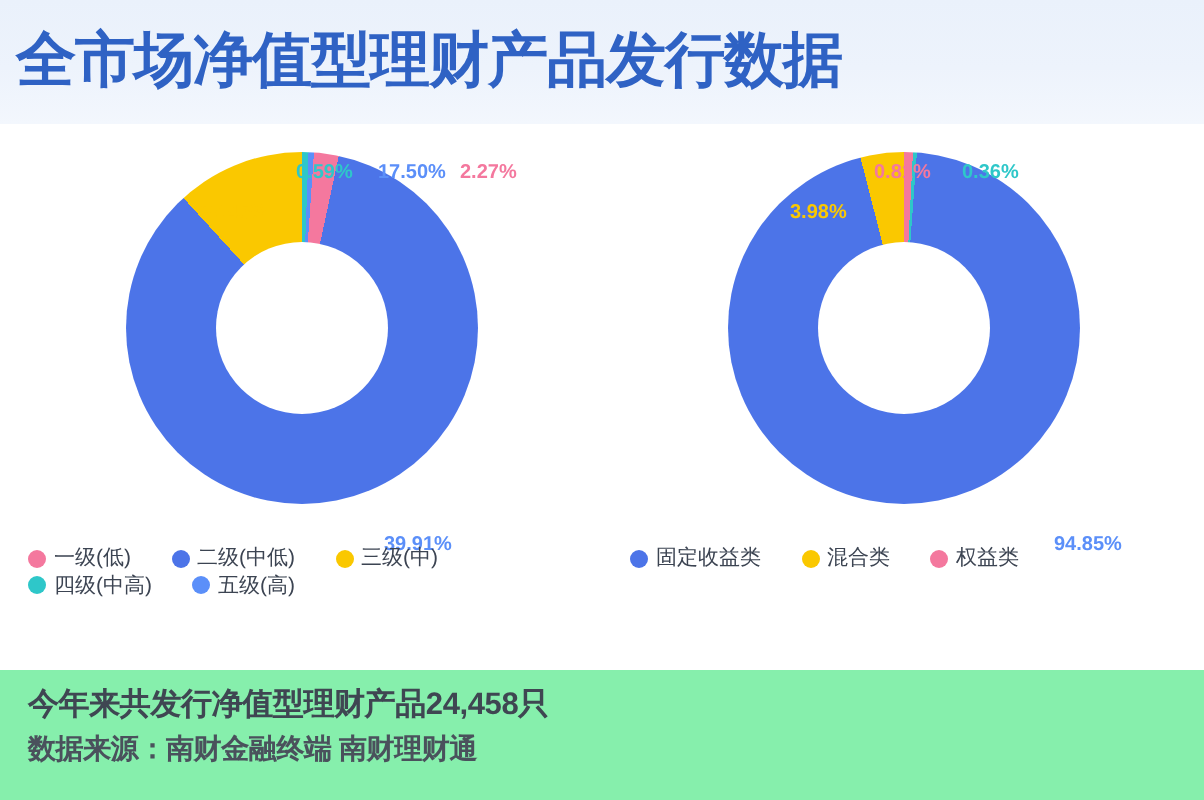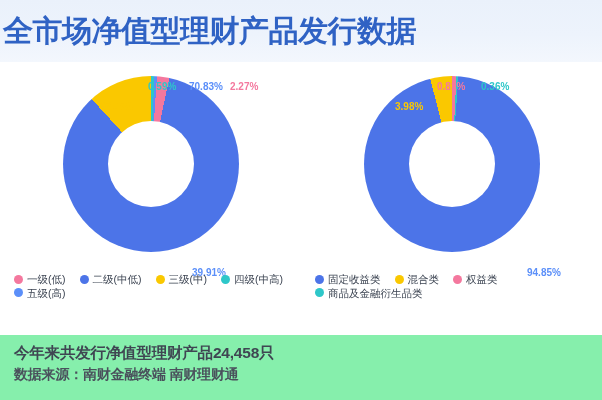--- a/index.html
+++ b/index.html
@@ -9,21 +9,21 @@
     background:#ffffff;
     overflow:hidden;
     position:relative;
   }
   #root { position:relative; width:602px; height:400px; background:#fff; overflow:hidden; }
 
   
   .header {
     position:absolute; left:0; top:0; width:602px; height:62px;
     background:linear-gradient(180deg,#eaf1fb 0%,#edf3fc 55%,#f3f7fd 100%);
-    display:flex; align-items:center; padding-left:3px;
+    display:flex; align-items:center; padding-left:8px;
   }
   .header-title {
     font-size:30px; font-weight:bold; color:#2f62c4;
     letter-spacing:-0.5px; line-height:1;
     white-space:nowrap;
   }
   .header-sub {
     font-size:17px; font-weight:bold; color:#8e9299;
     margin-left:10px; line-height:1; white-space:nowrap;
     letter-spacing:-0.5px;
@@ -43,21 +43,21 @@
     width:86px; height:86px; border-radius:50%; background:#ffffff;
   }
 
   
   .dl { position:absolute; font-size:10px; font-weight:bold; white-space:nowrap; line-height:1; }
 
   
   .legend {
     position:absolute; left:0; width:301px; top:212px;
     display:flex; flex-wrap:wrap; align-content:flex-start;
-    padding:0 14px; gap:3px 14px;
+    padding:0 14px; gap:3px 20px;
   }
   .legend-item { display:flex; align-items:center; gap:4px; }
   .legend-dot { width:9px; height:9px; border-radius:50%; flex:none; }
   .legend-label { font-size:10.5px; color:#3c4452; line-height:1; white-space:nowrap; }
 
   
   .footer { position:absolute; left:0; top:335px; width:602px; height:65px; background:#86efac; padding:6px 0 0 14px; }
   .footer-line1 { font-size:15.5px; font-weight:bold; color:#3f4652; line-height:1.5; letter-spacing:-0.2px; white-space:nowrap; }
   .footer-line2 { font-size:14px; font-weight:bold; color:#4a515c; line-height:1.5; letter-spacing:-0.2px; white-space:nowrap; }
 
@@ -85,21 +85,21 @@
 
   <div class="charts">
 
     <div class="chart chart-left">
       <div class="donut-wrap">
         <div class="donut" id="donut-0" style="background: conic-gradient(rgb(46, 199, 201) 0%, rgb(46, 199, 201) 0.59%, rgb(91, 143, 249) 0.59%, rgb(91, 143, 249) 1.08%, rgb(244, 120, 158) 1.08%, rgb(244, 120, 158) 3.35%, rgb(76, 116, 232) 3.35%, rgb(76, 116, 232) 88.23%, rgb(250, 200, 0) 88.23%, rgb(250, 200, 0) 100.01%);"></div>
         <div class="donut-hole"></div>
       </div>
       <div id="labels-0">
           <div class="dl" style="left: 148px; top: 20px; color: rgb(46, 199, 201);">0.59%</div>
-          <div class="dl" style="left: 189px; top: 20px; color: rgb(91, 143, 249);">70.83%</div>
+          <div class="dl" style="left: 189px; top: 20px; color: rgb(91, 143, 249);">17.50%</div>
           <div class="dl" style="left: 230px; top: 20px; color: rgb(244, 120, 158);">2.27%</div>
           <div class="dl" style="left: 100px; top: 40px; color: rgb(250, 200, 0);">87.45%</div>
           <div class="dl" style="left: 192px; top: 206px; color: rgb(91, 143, 249);">39.91%</div>
         </div>
       <div class="legend" id="legend-0">
           <div class="legend-item">
             <span class="legend-dot" style="background: rgb(244, 120, 158);"></span>
             <span class="legend-label">一级(低)</span>
           </div>
           <div class="legend-item">
@@ -138,24 +138,20 @@
             <span class="legend-label">固定收益类</span>
           </div>
           <div class="legend-item">
             <span class="legend-dot" style="background: rgb(250, 200, 0);"></span>
             <span class="legend-label">混合类</span>
           </div>
           <div class="legend-item">
             <span class="legend-dot" style="background: rgb(244, 120, 158);"></span>
             <span class="legend-label">权益类</span>
           </div>
-          <div class="legend-item">
-            <span class="legend-dot" style="background: rgb(46, 199, 201);"></span>
-            <span class="legend-label">商品及金融衍生品类</span>
-          </div>
         </div>
     </div>
 
   </div>
 
   <div class="footer">
     <div class="footer-line1">今年来共发行净值型理财产品24,458只</div>
     <div class="footer-line2">数据来源：南财金融终端 南财理财通</div>
   </div>
 

